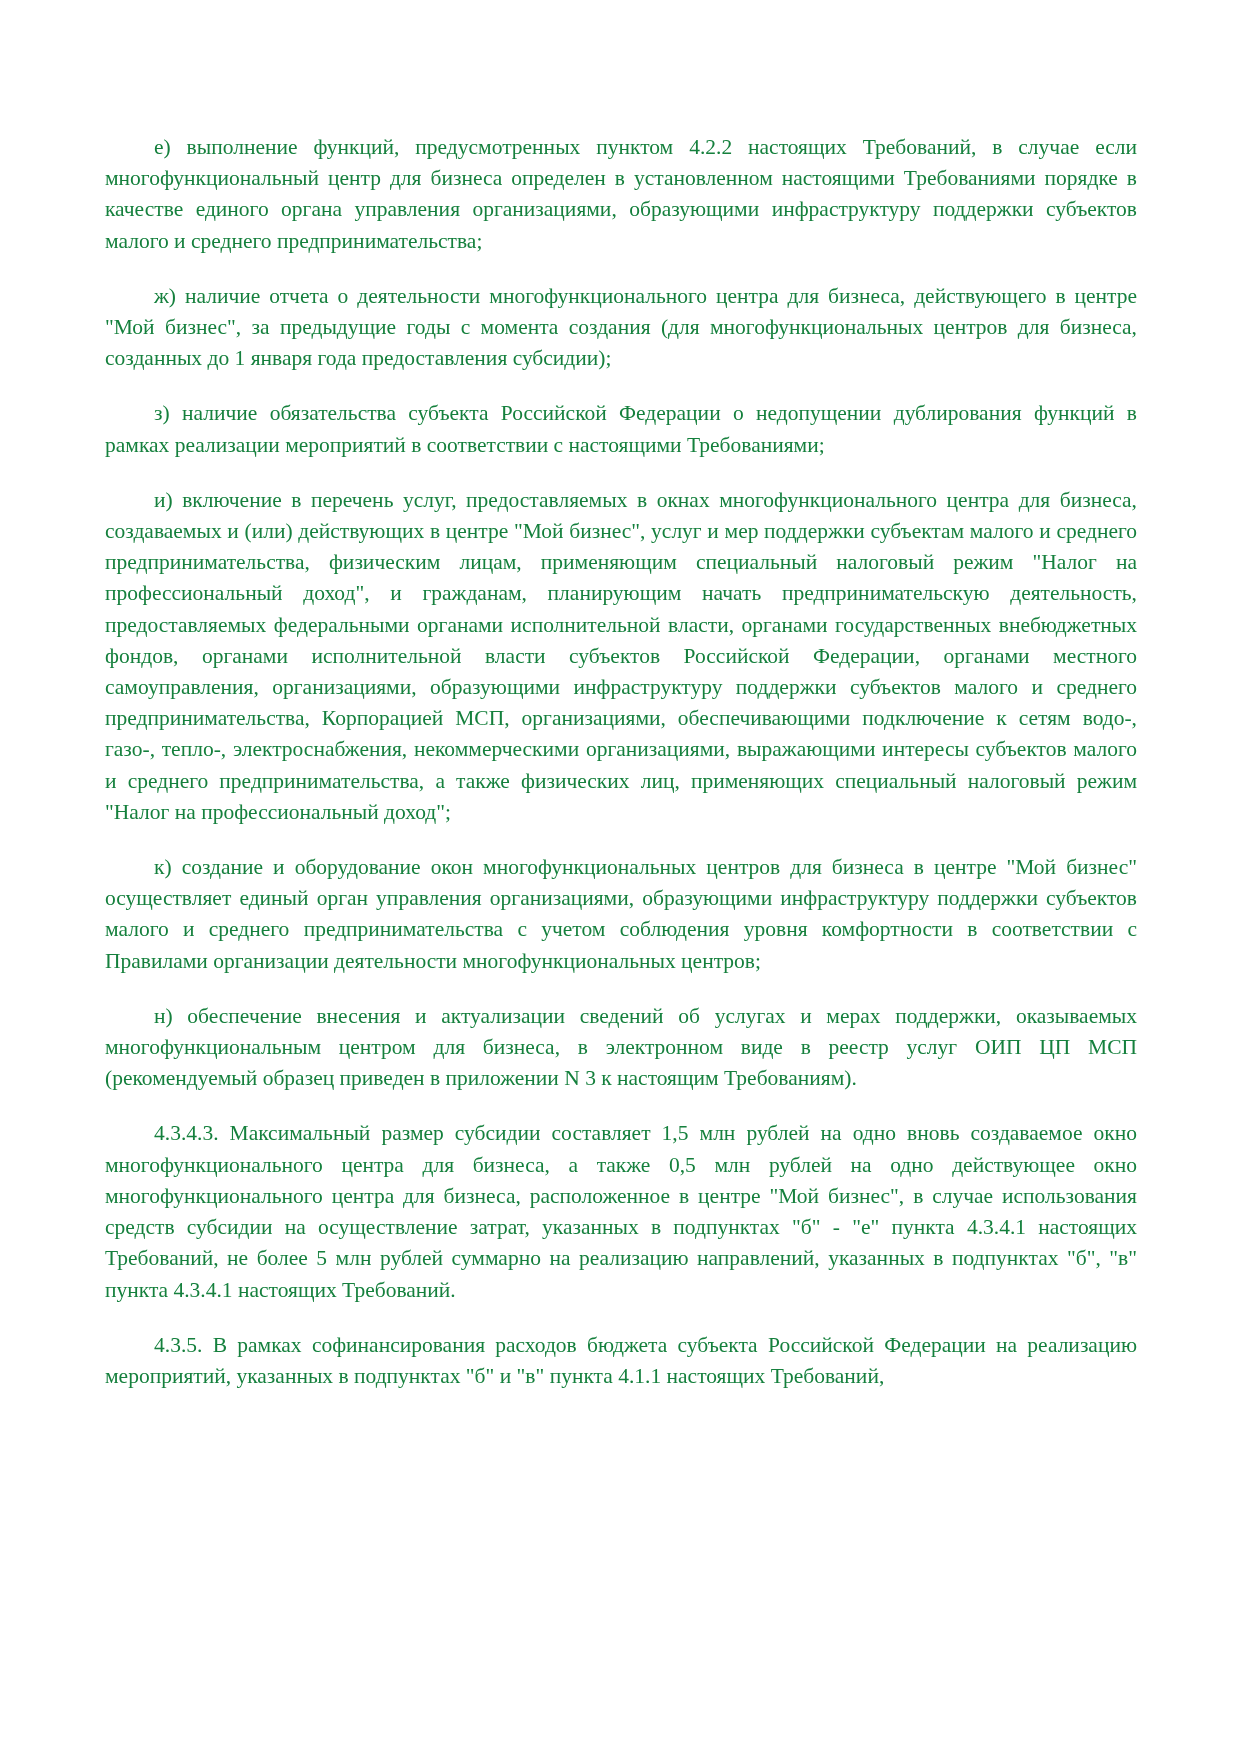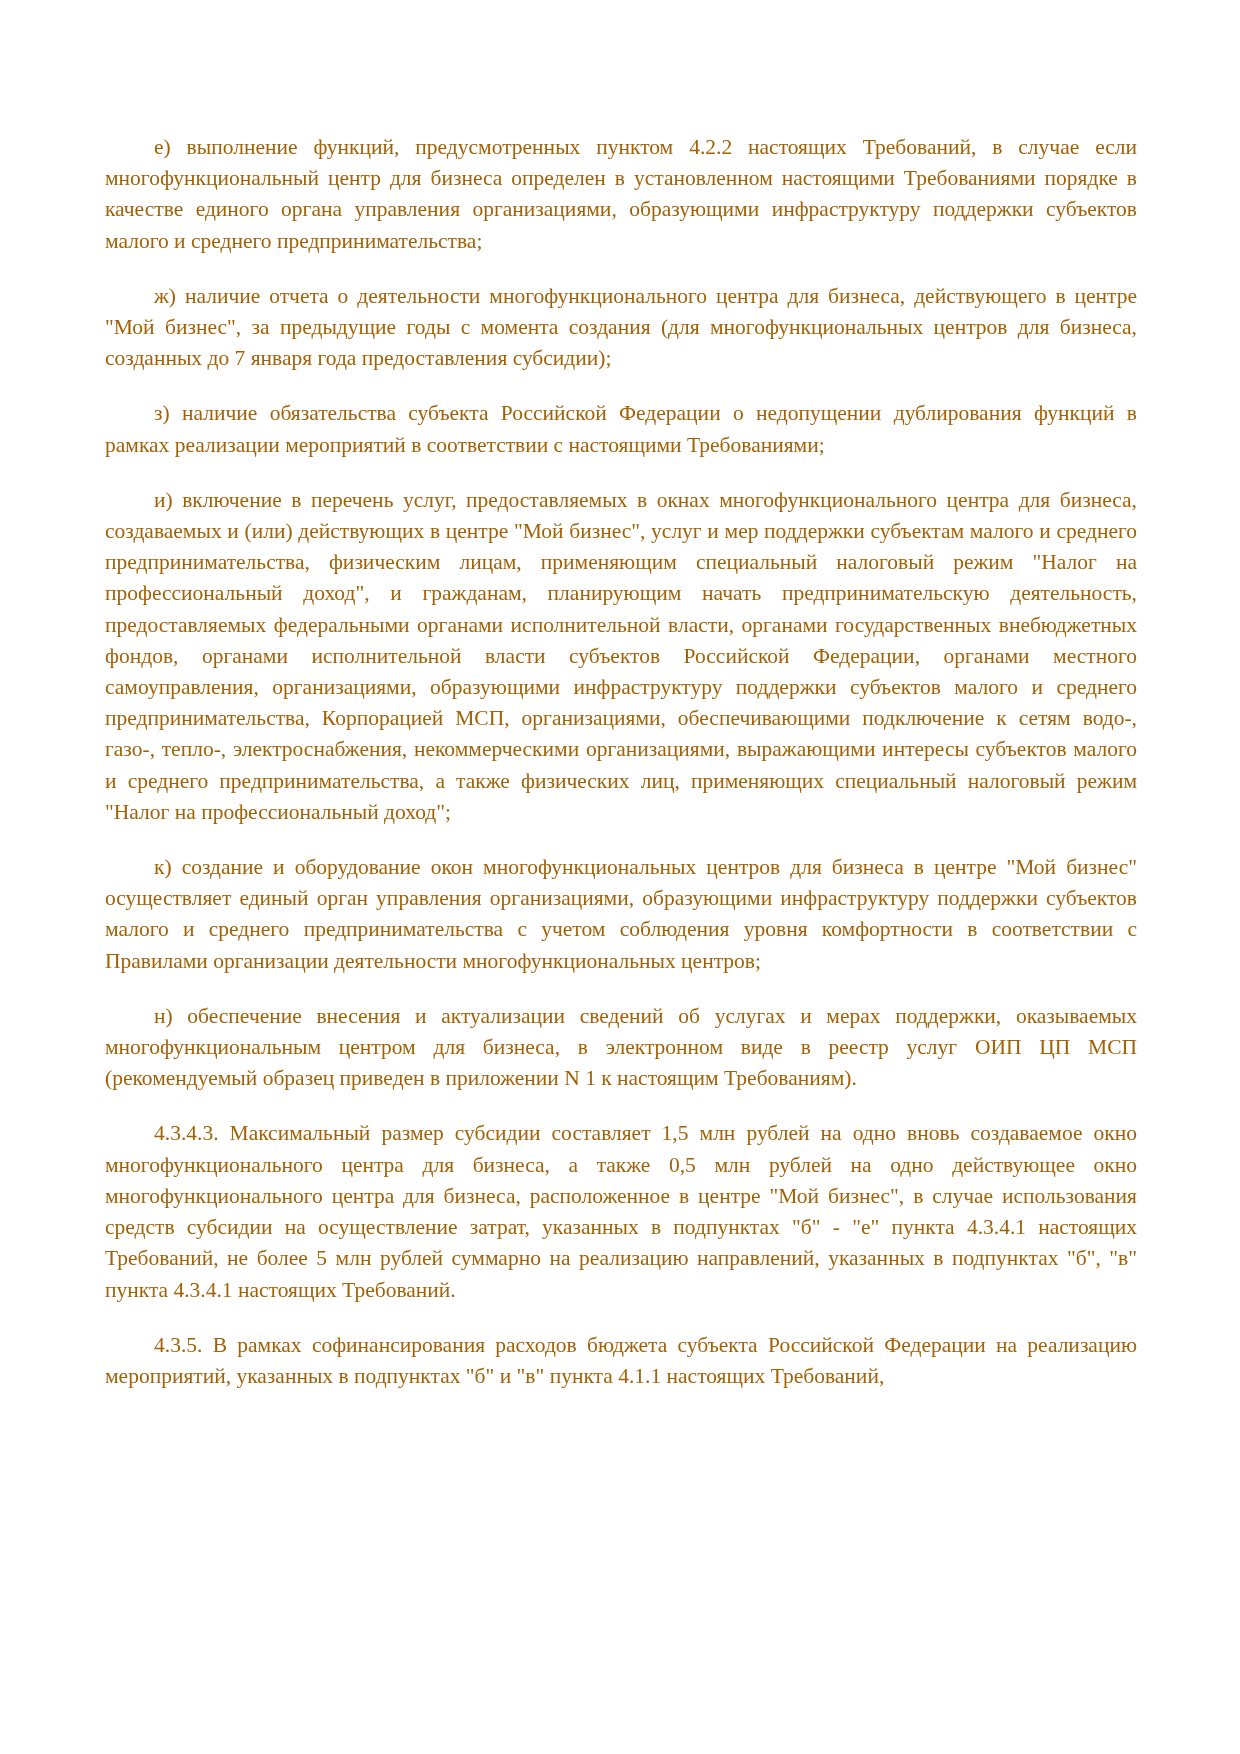--- a/index.html
+++ b/index.html
@@ -12,21 +12,21 @@
     position: relative;
     width: 1240px;
     height: 1754px;
     margin: 0 auto;
     background: #ffffff;
     box-sizing: border-box;
     padding: 132px 103px 0 105px;
     font-family: "Liberation Serif", "DejaVu Serif", serif;
     font-size: 21.5px;
     line-height: 31.2px;
-    color: #a16207;
+    color: #15803d;
     text-align: justify;
     text-justify: inter-word;
     -webkit-font-smoothing: antialiased;
   }
   .body-text {
     display: block;
   }
   p.para {
     margin: 0 0 24px 0;
     padding: 0;
@@ -39,21 +39,21 @@
   }
   
   .nomargin { margin-bottom: 0; }
 </style>
 </head>
 <body>
 
 <div class="page">
   <div class="body-text">
     <p class="para">е) выполнение функций, предусмотренных пунктом 4.2.2 настоящих Требований, в случае если многофункциональный центр для бизнеса определен в установленном настоящими Требованиями порядке в качестве единого органа управления организациями, образующими инфраструктуру поддержки субъектов малого и среднего предпринимательства;</p>
-    <p class="para">ж) наличие отчета о деятельности многофункционального центра для бизнеса, действующего в центре "Мой бизнес", за предыдущие годы с момента создания (для многофункциональных центров для бизнеса, созданных до 7 января года предоставления субсидии);</p>
+    <p class="para">ж) наличие отчета о деятельности многофункционального центра для бизнеса, действующего в центре "Мой бизнес", за предыдущие годы с момента создания (для многофункциональных центров для бизнеса, созданных до 1 января года предоставления субсидии);</p>
     <p class="para">з) наличие обязательства субъекта Российской Федерации о недопущении дублирования функций в рамках реализации мероприятий в соответствии с настоящими Требованиями;</p>
     <p class="para">и) включение в перечень услуг, предоставляемых в окнах многофункционального центра для бизнеса, создаваемых и (или) действующих в центре "Мой бизнес", услуг и мер поддержки субъектам малого и среднего предпринимательства, физическим лицам, применяющим специальный налоговый режим "Налог на профессиональный доход", и гражданам, планирующим начать предпринимательскую деятельность, предоставляемых федеральными органами исполнительной власти, органами государственных внебюджетных фондов, органами исполнительной власти субъектов Российской Федерации, органами местного самоуправления, организациями, образующими инфраструктуру поддержки субъектов малого и среднего предпринимательства, Корпорацией МСП, организациями, обеспечивающими подключение к сетям водо-, газо-, тепло-, электроснабжения, некоммерческими организациями, выражающими интересы субъектов малого и среднего предпринимательства, а также физических лиц, применяющих специальный налоговый режим "Налог на профессиональный доход";</p>
     <p class="para">к) создание и оборудование окон многофункциональных центров для бизнеса в центре "Мой бизнес" осуществляет единый орган управления организациями, образующими инфраструктуру поддержки субъектов малого и среднего предпринимательства с учетом соблюдения уровня комфортности в соответствии с Правилами организации деятельности многофункциональных центров;</p>
-    <p class="para">н) обеспечение внесения и актуализации сведений об услугах и мерах поддержки, оказываемых многофункциональным центром для бизнеса, в электронном виде в реестр услуг ОИП ЦП МСП (рекомендуемый образец приведен в приложении N 1 к настоящим Требованиям).</p>
+    <p class="para">н) обеспечение внесения и актуализации сведений об услугах и мерах поддержки, оказываемых многофункциональным центром для бизнеса, в электронном виде в реестр услуг ОИП ЦП МСП (рекомендуемый образец приведен в приложении N 3 к настоящим Требованиям).</p>
     <p class="para">4.3.4.3. Максимальный размер субсидии составляет 1,5 млн рублей на одно вновь создаваемое окно многофункционального центра для бизнеса, а также 0,5 млн рублей на одно действующее окно многофункционального центра для бизнеса, расположенное в центре "Мой бизнес", в случае использования средств субсидии на осуществление затрат, указанных в подпунктах "б" - "е" пункта 4.3.4.1 настоящих Требований, не более 5 млн рублей суммарно на реализацию направлений, указанных в подпунктах "б", "в" пункта 4.3.4.1 настоящих Требований.</p>
     <p class="para nomargin">4.3.5. В рамках софинансирования расходов бюджета субъекта Российской Федерации на реализацию мероприятий, указанных в подпунктах "б" и "в" пункта 4.1.1 настоящих Требований,</p>
   </div>
 </div>
 
 </body></html>

